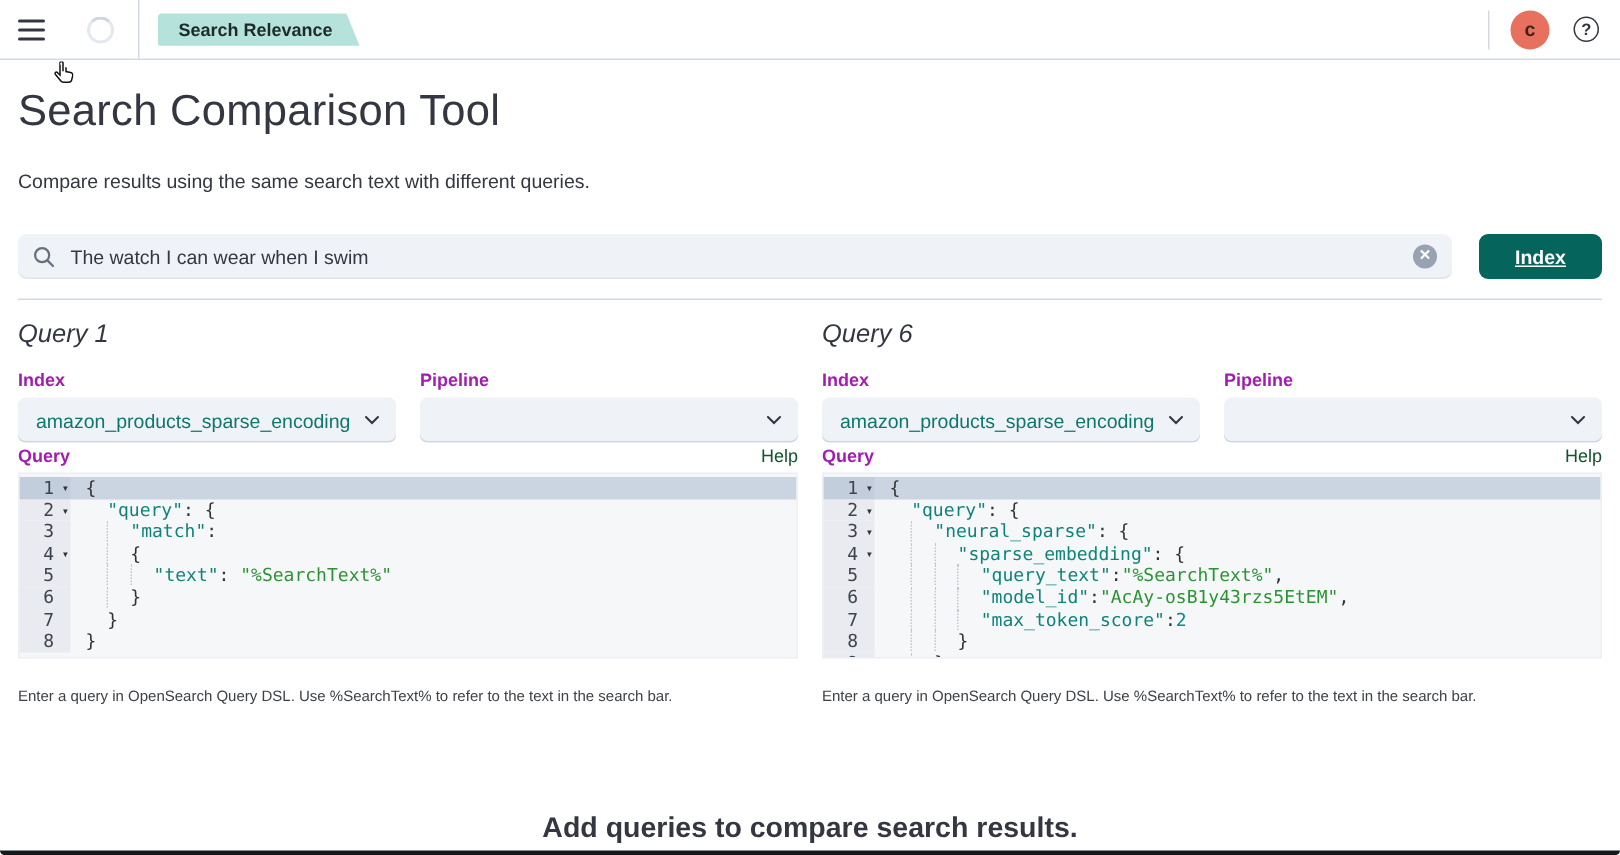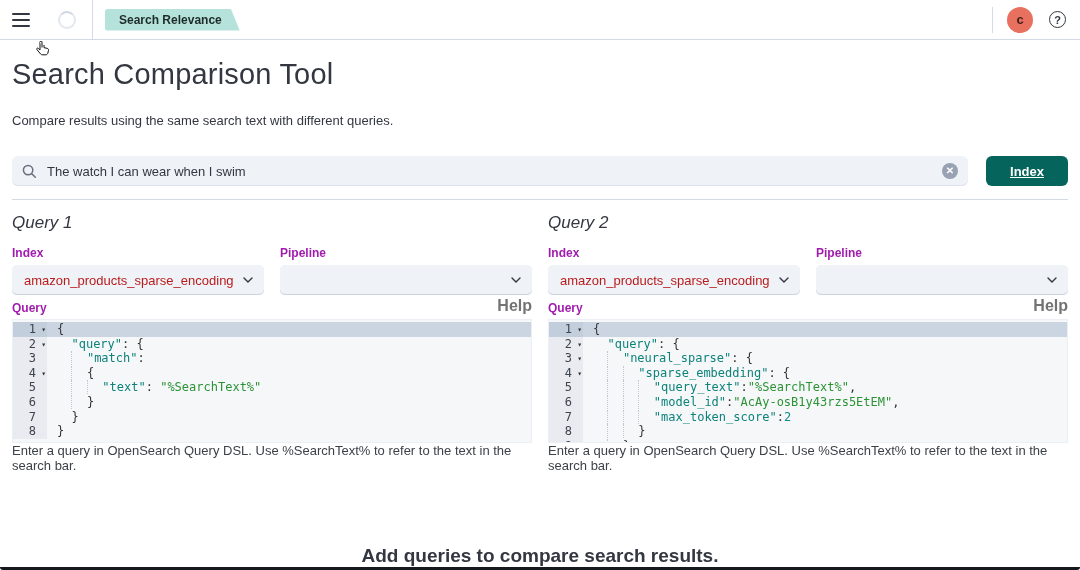--- a/index.html
+++ b/index.html
@@ -50,44 +50,44 @@
 
   
   .panels { display:flex; gap:16px; padding:13px 12px 0 12px; }
   .panel { flex:1; min-width:0; }
   .panel-title { font-size:17px; font-weight:400; color:#343741;font-style:italic; }
   .fields { display:flex; gap:16px; margin-top:13px; }
   .field { flex:1; min-width:0; }
   .flabel { font-size:12px; font-weight:700; color:#a21caf; margin-bottom:5px; }
   .select { height:30px; background:#eff2f7; border-radius:5px; box-shadow:inset 0 -1px 0 #ccd3dd;
     display:flex; align-items:center; padding:0 10px 0 12px; cursor:pointer; }
-  .select .sel-text { flex:1; font-size:13px; color:#b91c1c; white-space:nowrap; overflow:hidden; }
+  .select .sel-text { flex:1; font-size:13px; color:#0f766e; white-space:nowrap; overflow:hidden; }
   .chev { flex:none; display:flex; }
 
   .qlabel-row { display:flex; align-items:flex-end; justify-content:space-between; margin-top:2px; margin-bottom:4px; }
-  .help-link { font-size:16px; font-weight:700; color:#737373; text-decoration:none; cursor:pointer; }
+  .help-link { font-size:12px; font-weight:400; color:#14532d; text-decoration:none; cursor:pointer; }
 
   
   .editor { height:124px; overflow:hidden; background:#f5f7f9; border:1px solid #eceff3;
     font-family:"DejaVu Sans Mono","Liberation Mono",monospace; font-size:12px; line-height:14.6px;
     padding-top:2px; cursor:text; }
   .crow { display:flex; height:14.6px; }
   .crow.active { background:#cbd5e2; }
   .gut { flex:none; width:34px; background:#e9ebf0; color:#3e444e; text-align:right;
     padding-right:11px; position:relative; user-select:none; }
   .crow.active .gut { background:#c3cedd; }
   .fold { position:absolute; right:1px; top:1px; font-style:normal; font-size:8px; color:#333; }
   .cline { flex:1; white-space:pre; padding-left:10px; color:#333; }
   .tk-p { color:#333; }
   .tk-k { color:#0e837a; }
   .tk-s { color:#2c9335; }
   .tk-n { color:#0b8b8b; }
   .tk-w { }
   .tk-g { border-left:1px dotted #bfc7d1; }
-  .hint { font-size:13px; color:#3d4148; margin-top:0; }
+  .hint { font-size:10px; color:#3d4148; margin-top:20px; }
 
   
   .empty-state { text-align:center; margin-top:72px; font-size:19px; font-weight:700; color:#343741; }
 </style>
 </head>
 <body>
 
 <div class="frame">
 
   <div class="topbar">
@@ -194,21 +194,21 @@
           </div>
           <div class="crow">
             <span class="gut">8</span>
             <span class="cline"><span class="tk-p">}</span></span>
           </div>
         </div>
       <div class="hint">Enter a query in OpenSearch Query DSL. Use %SearchText% to refer to the text in the search bar.</div>
     </div>
 
     <div class="panel">
-      <div class="panel-title">Query 2</div>
+      <div class="panel-title">Query 6</div>
       <div class="fields">
         <div class="field">
           <div class="flabel">Index</div>
           <div class="select">
             <span class="sel-text">amazon_products_sparse_encoding</span>
             <span class="chev">
               <svg width="12" height="12" viewBox="0 0 12 12">
                   <path d="M2 4l4 4 4-4" fill="none" stroke="#343741" stroke-width="1.4" stroke-linecap="round"></path>
                 </svg>
             </span>

